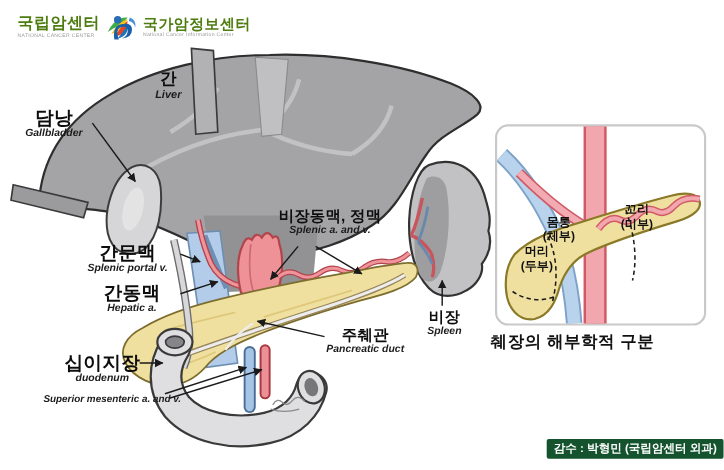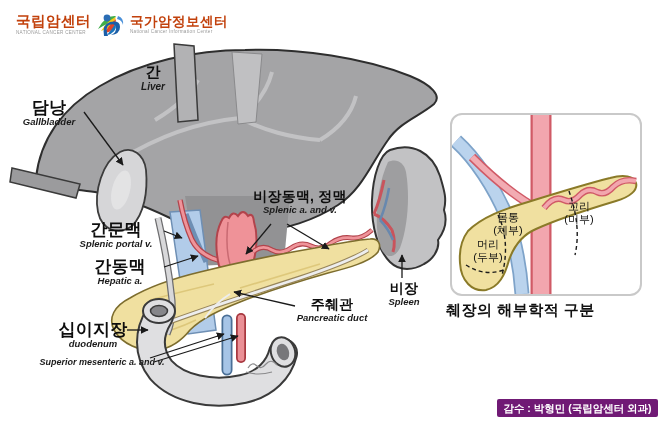--- a/index.html
+++ b/index.html
@@ -8,31 +8,31 @@
   svg{display:block;}
   .abs{position:absolute;}
   
   .lbl{position:absolute;text-align:center;line-height:1.12;color:#0d0d0d;}
   .lbl .ko{display:block;font-weight:bold;font-size:17px;letter-spacing:.2px;}
   .lbl .en{display:block;font-style:italic;font-size:9.5px;font-weight:bold;color:#1a1a1a;}
   .right{text-align:center;}
   
   .logo{position:absolute;display:flex;align-items:center;gap:4px;}
   .logo .txt{display:flex;flex-direction:column;line-height:1;}
-  .logo .t{font-weight:bold;color:#c2410c;font-size:14.5px;letter-spacing:.5px;}
+  .logo .t{font-weight:bold;color:#4d7c0f;font-size:14.5px;letter-spacing:.5px;}
   .logo .s{font-size:4.6px;color:#9a9a9a;letter-spacing:.3px;margin-top:2px;}
   
   #inset-box{position:absolute;left:450px;top:113px;width:192px;height:183px;
              background:#fff;border:2px solid #c9c9c9;border-radius:12px;box-sizing:border-box;}
-  .inset-lbl{position:absolute;text-align:center;font-weight:normal;font-size:11px;line-height:1.15;color:#111;margin-top:15px;}
+  .inset-lbl{position:absolute;text-align:center;font-weight:bold;font-size:11px;line-height:1.15;color:#111;}
   #inset-caption{position:absolute;left:446px;top:301px;width:200px;
                  font-weight:bold;font-size:15px;color:#111;letter-spacing:.5px;}
   
   #credit-badge{position:absolute;left:497px;top:399px;width:161px;height:18px;
-                background:#701a75;color:#ffffff;font-weight:bold;font-size:10.5px;
+                background:#14532d;color:#ffffff;font-weight:bold;font-size:10.5px;
                 text-align:center;line-height:18px;border-radius:2px;}
 </style>
 </head>
 <body>
 
 <div id="stage">
 
   <svg class="abs" style="left:0;top:0" width="658" height="427" viewBox="0 0 658 427">
     <defs>
       <marker id="ah" markerWidth="8" markerHeight="8" refX="5.5" refY="3" orient="auto">

